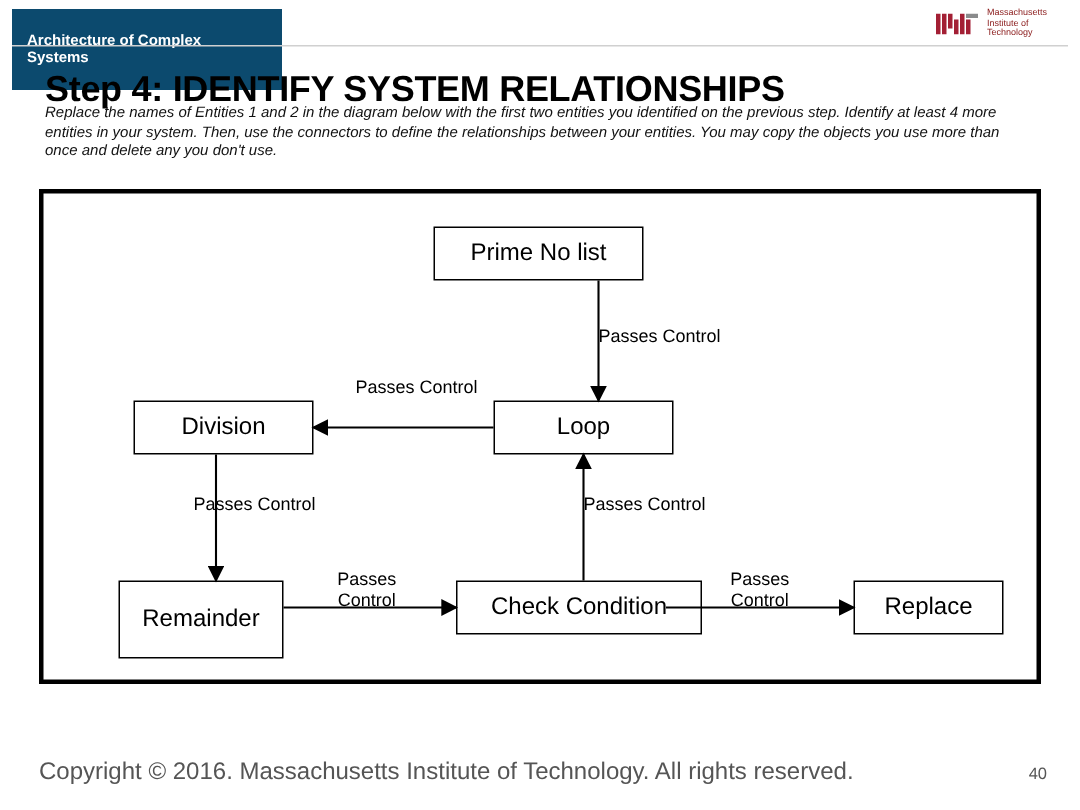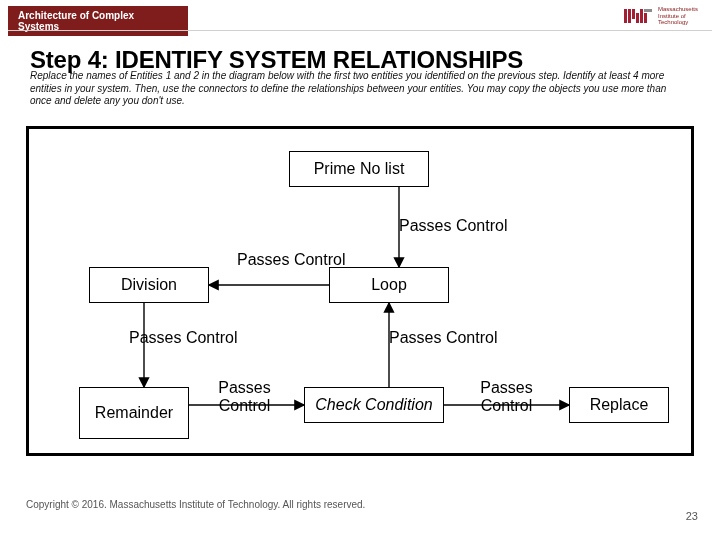--- a/index.html
+++ b/index.html
@@ -8,25 +8,25 @@
     width: 720px;
     height: 540px;
     position: relative;
     background: #fff;
     overflow: hidden;
   }
   .top-bar {
     position: absolute;
     left: 8px;
     top: 6px;
-    background: #7f1d1d;
+    background: #0c4a6e;
     color: #fff;
     font-size: 10px;
     font-weight: bold;
-    padding: 4px 10px;
+    padding: 16px 10px;
     width: 180px;
   }
   .logo {
     position: absolute;
     right: 22px;
     top: 6px;
     display: flex;
     align-items: center;
     gap: 6px;
   }
@@ -77,31 +77,31 @@
     border: 1.5px solid #000;
     background: #fff;
     font-size: 16px;
     display: flex;
     align-items: center;
     justify-content: center;
     text-align: center;
   }
   .label {
     position: absolute;
-    font-size: 16px;
+    font-size: 12px;
     color: #000;
     background: transparent;
     white-space: nowrap;
   }
   svg.arrows { position:absolute; left:0; top:0; width:668px; height:330px; pointer-events:none; }
   .footer {
     position: absolute;
     left: 26px;
-    bottom: 30px;
-    font-size: 10px;
+    bottom: 16px;
+    font-size: 16px;
     color: #555;
   }
   .pagenum {
     position: absolute;
     right: 22px;
     bottom: 18px;
     font-size: 11px;
     color: #555;
   }
 </style>
@@ -132,21 +132,21 @@
 <h1 class="title">Step 4: IDENTIFY SYSTEM RELATIONSHIPS</h1>
 
 <p class="instructions">Replace the names of Entities 1 and 2 in the diagram below with the first two entities you identified on the previous step. Identify at least 4 more entities in your system. Then, use the connectors to define the relationships between your entities. You may copy the objects you use more than once and delete any you don't use.</p>
 
 <div class="canvas">
 
   <div class="entity" style="left:260px; top:22px;  width:140px; height:36px;">Prime No list</div>
   <div class="entity" style="left:60px;  top:138px; width:120px; height:36px;">Division</div>
   <div class="entity" style="left:300px; top:138px; width:120px; height:36px;">Loop</div>
   <div class="entity" style="left:50px;  top:258px; width:110px; height:52px;">Remainder</div>
-  <div class="entity" style="left:275px; top:258px; width:140px; height:36px;font-style:italic;">Check Condition</div>
+  <div class="entity" style="left:275px; top:258px; width:164px; height:36px;">Check Condition</div>
   <div class="entity" style="left:540px; top:258px; width:100px; height:36px;">Replace</div>
 
   <div class="label" style="left:370px; top:88px;">Passes Control</div>
   <div class="label" style="left:208px; top:122px;">Passes Control</div>
   <div class="label" style="left:100px; top:200px;">Passes Control</div>
   <div class="label" style="left:360px; top:200px;">Passes Control</div>
   <div class="label" style="left:188px; top:250px; width:55px; white-space:normal; text-align:center;">Passes Control</div>
   <div class="label" style="left:450px; top:250px; width:55px; white-space:normal; text-align:center;">Passes Control</div>
 
   <svg class="arrows">
@@ -164,13 +164,13 @@
 
     <path d="M 160 276 L 275 276" stroke="#000" stroke-width="1.4" fill="none" marker-end="url(#ah)"></path>
 
     <path d="M 360 258 L 360 174" stroke="#000" stroke-width="1.4" fill="none" marker-end="url(#ah)"></path>
 
     <path d="M 415 276 L 540 276" stroke="#000" stroke-width="1.4" fill="none" marker-end="url(#ah)"></path>
   </svg>
 </div>
 
 <div class="footer">Copyright © 2016. Massachusetts Institute of Technology. All rights reserved.</div>
-<div class="pagenum">23</div>
+<div class="pagenum">40</div>
 
 </body></html>

